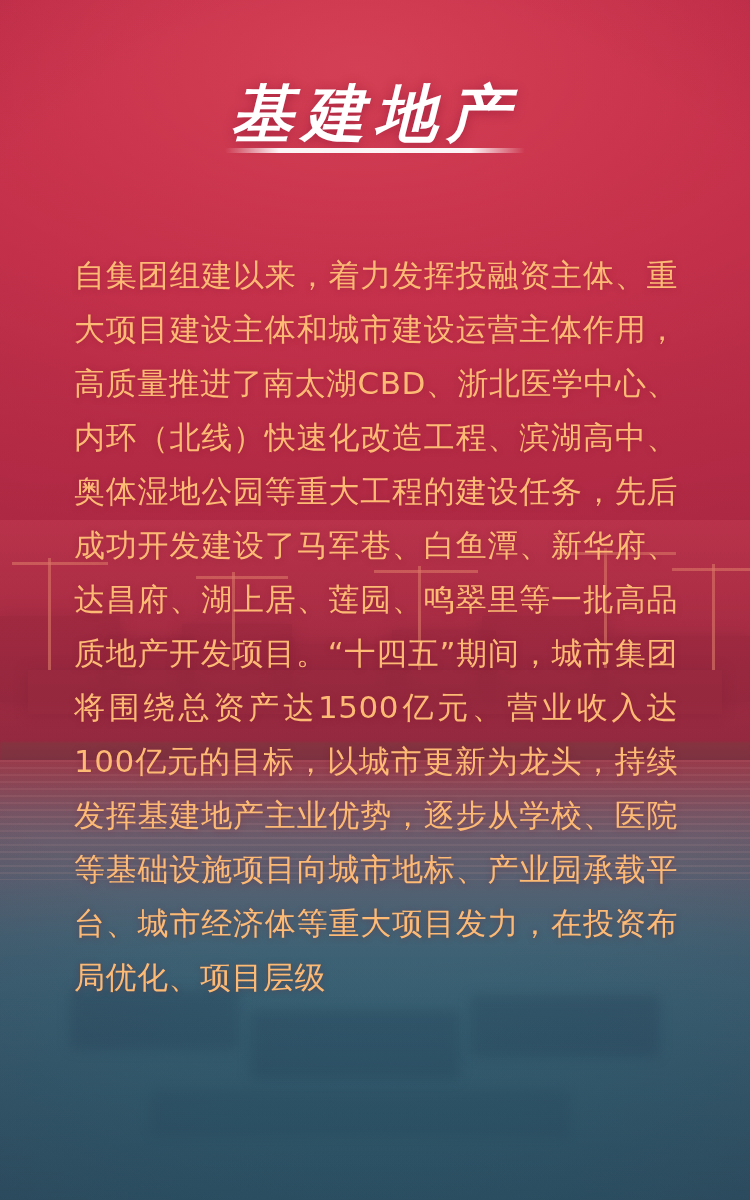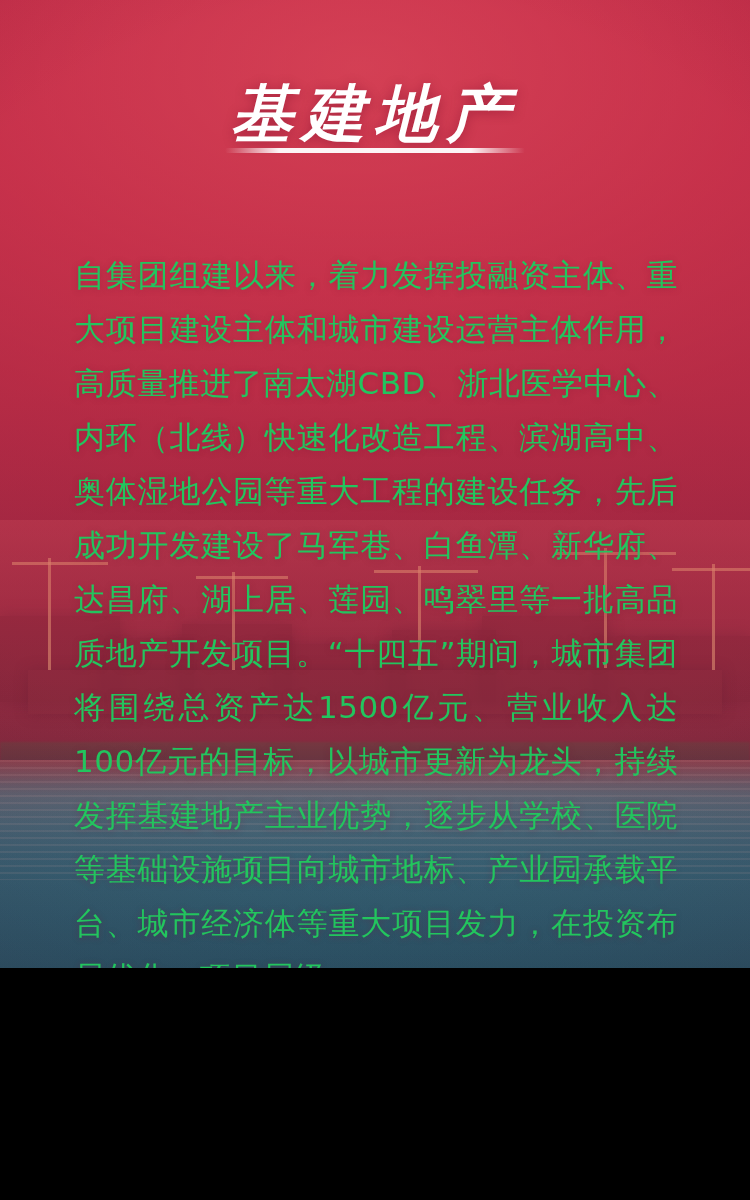--- a/index.html
+++ b/index.html
@@ -3,21 +3,21 @@
 <meta charset="utf-8">
 <style>
   html, body {
     margin: 0;
     padding: 0;
     background: #000;
   }
   .page {
     position: relative;
     width: 750px;
-    height: 968px;
+    height: 1200px;
     overflow: hidden;
     font-family: "Liberation Sans", sans-serif;
   }
 
   
   .bg {
     position: absolute;
     inset: 0;
     background: #9e2b3f;
   }
@@ -130,21 +130,21 @@
     width: 300px;
     height: 5px;
     background: linear-gradient(90deg, rgba(255,255,255,0) 0%, rgba(255,255,255,0.95) 18%, rgba(255,255,255,0.95) 82%, rgba(255,255,255,0) 100%);
     border-radius: 3px;
   }
   .body-text {
     position: absolute;
     top: 248px;
     left: 74px;
     width: 604px;
-    color: #22c55e;
+    color: #fdba74;
     font-family: "DejaVu Sans", sans-serif;
     font-size: 31px;
     line-height: 54px;
     text-align: justify;
     text-justify: inter-character;
     letter-spacing: 0.5px;
     text-shadow: 0 1px 6px rgba(120,20,50,0.35);
     white-space: pre-wrap;
   }
 </style>

